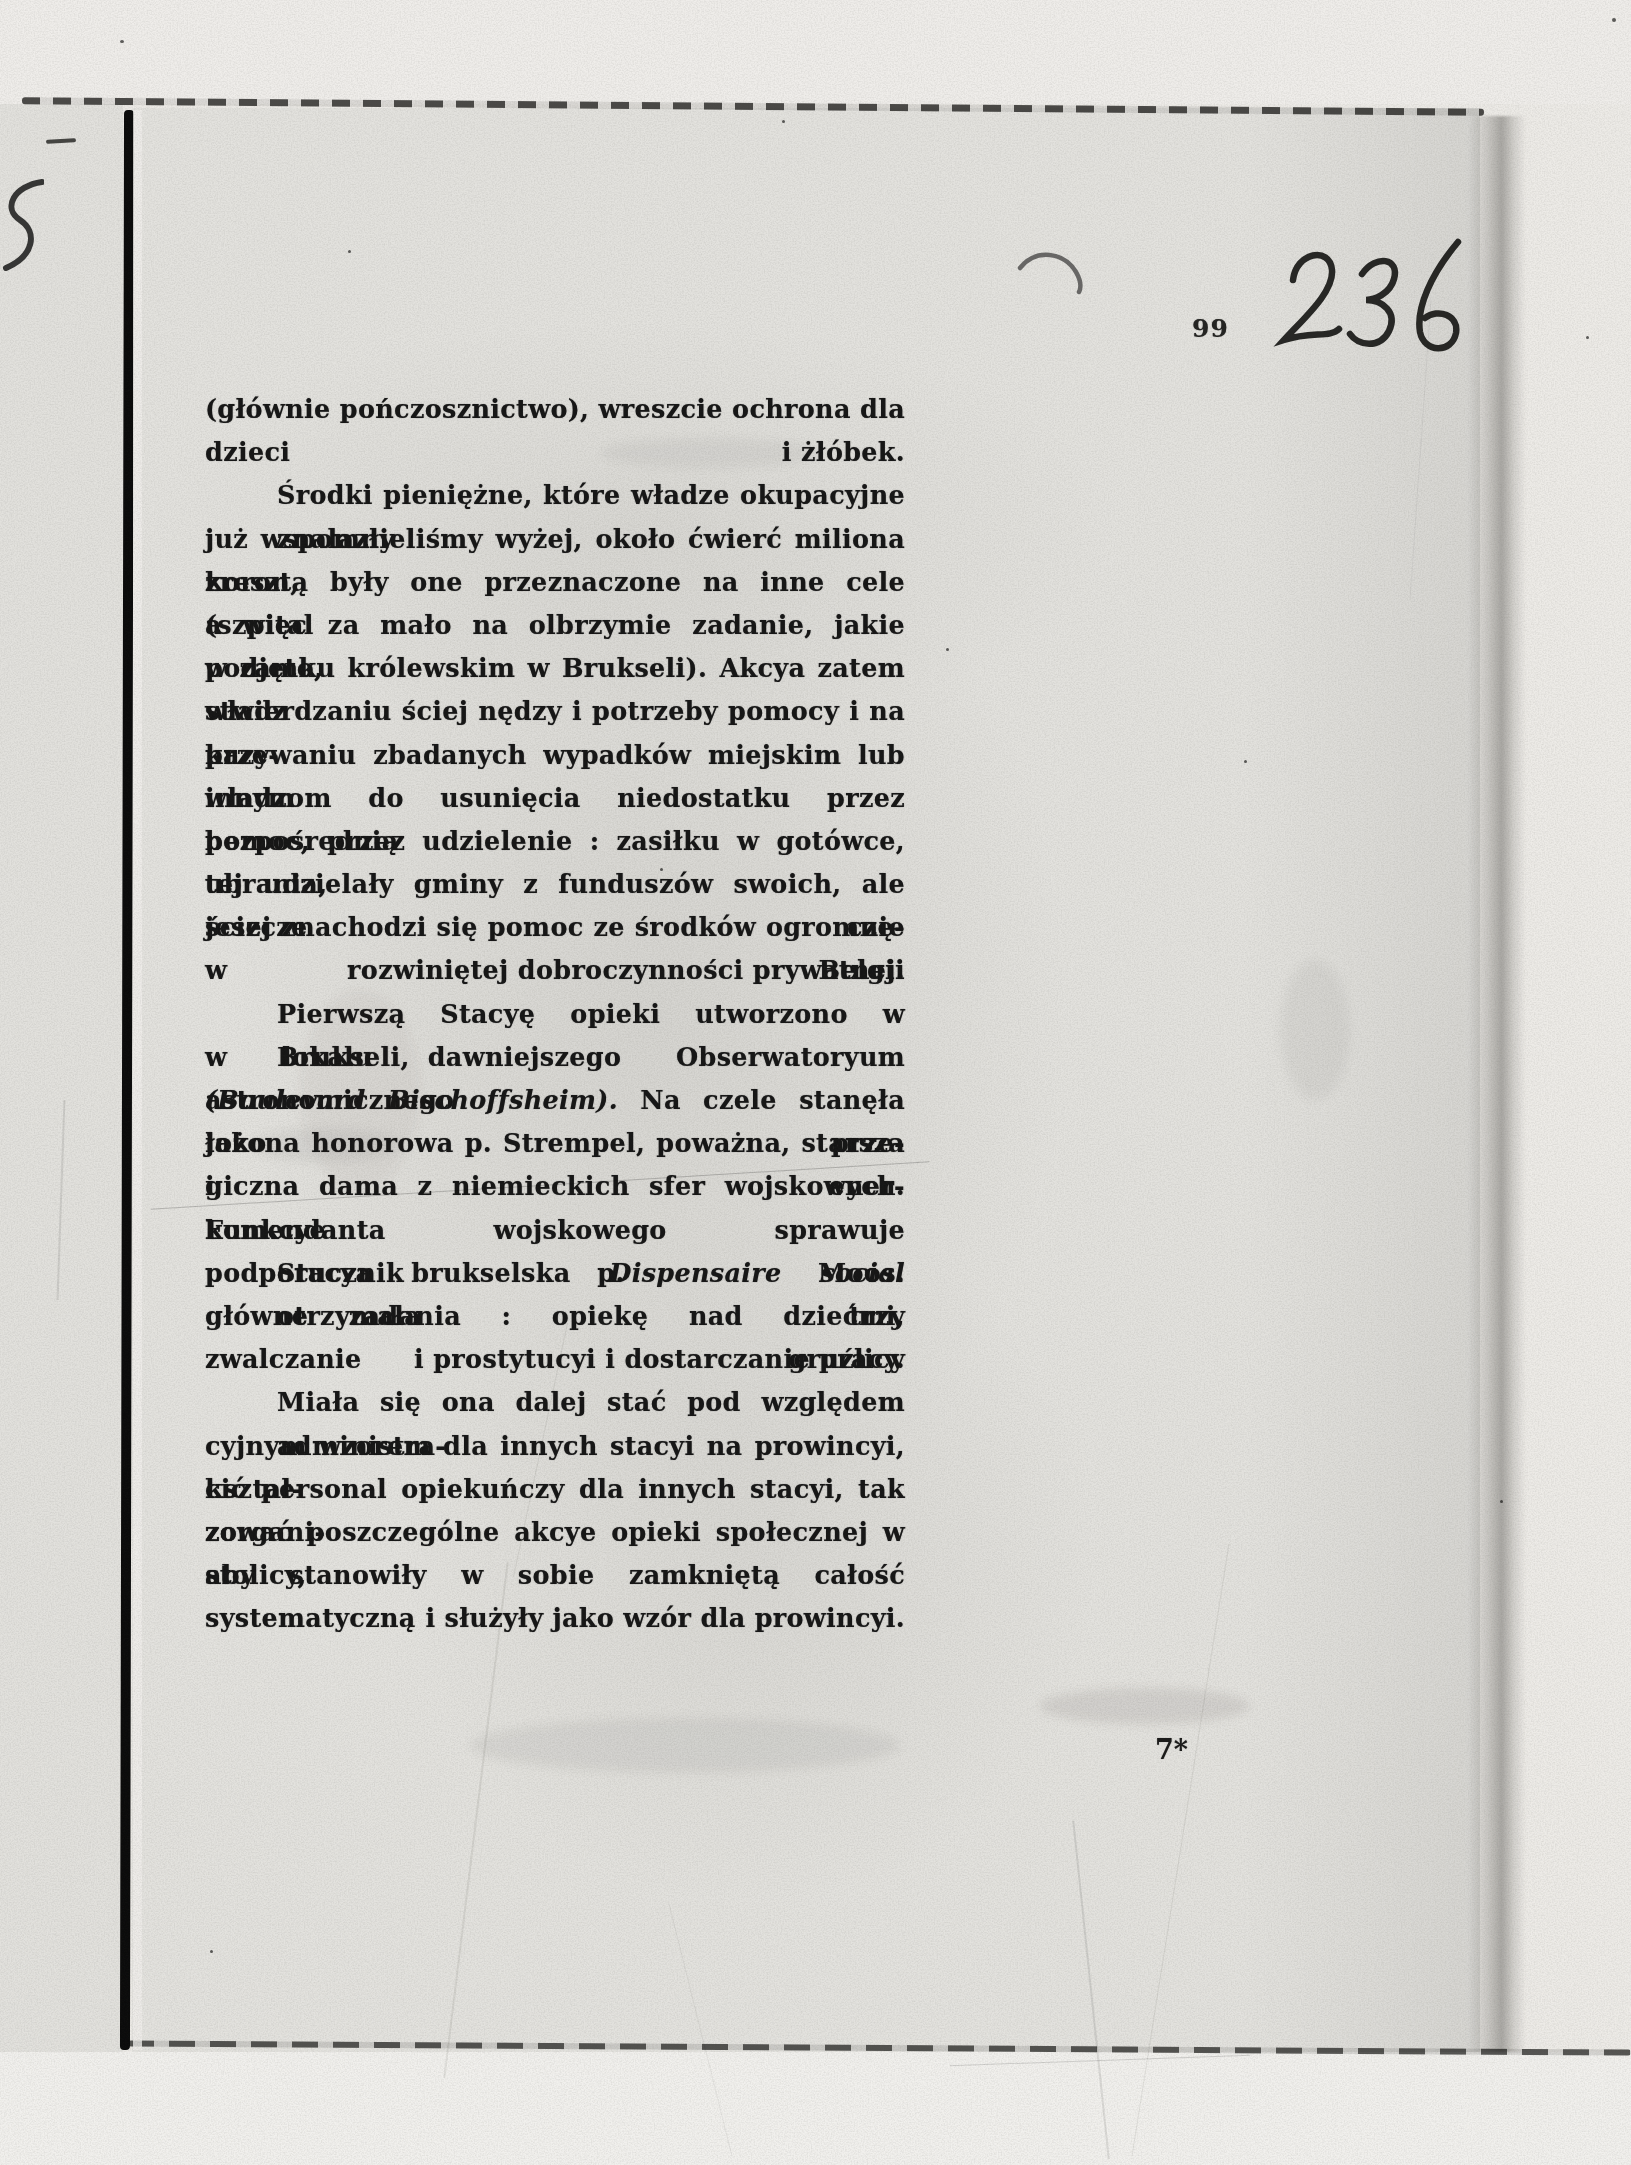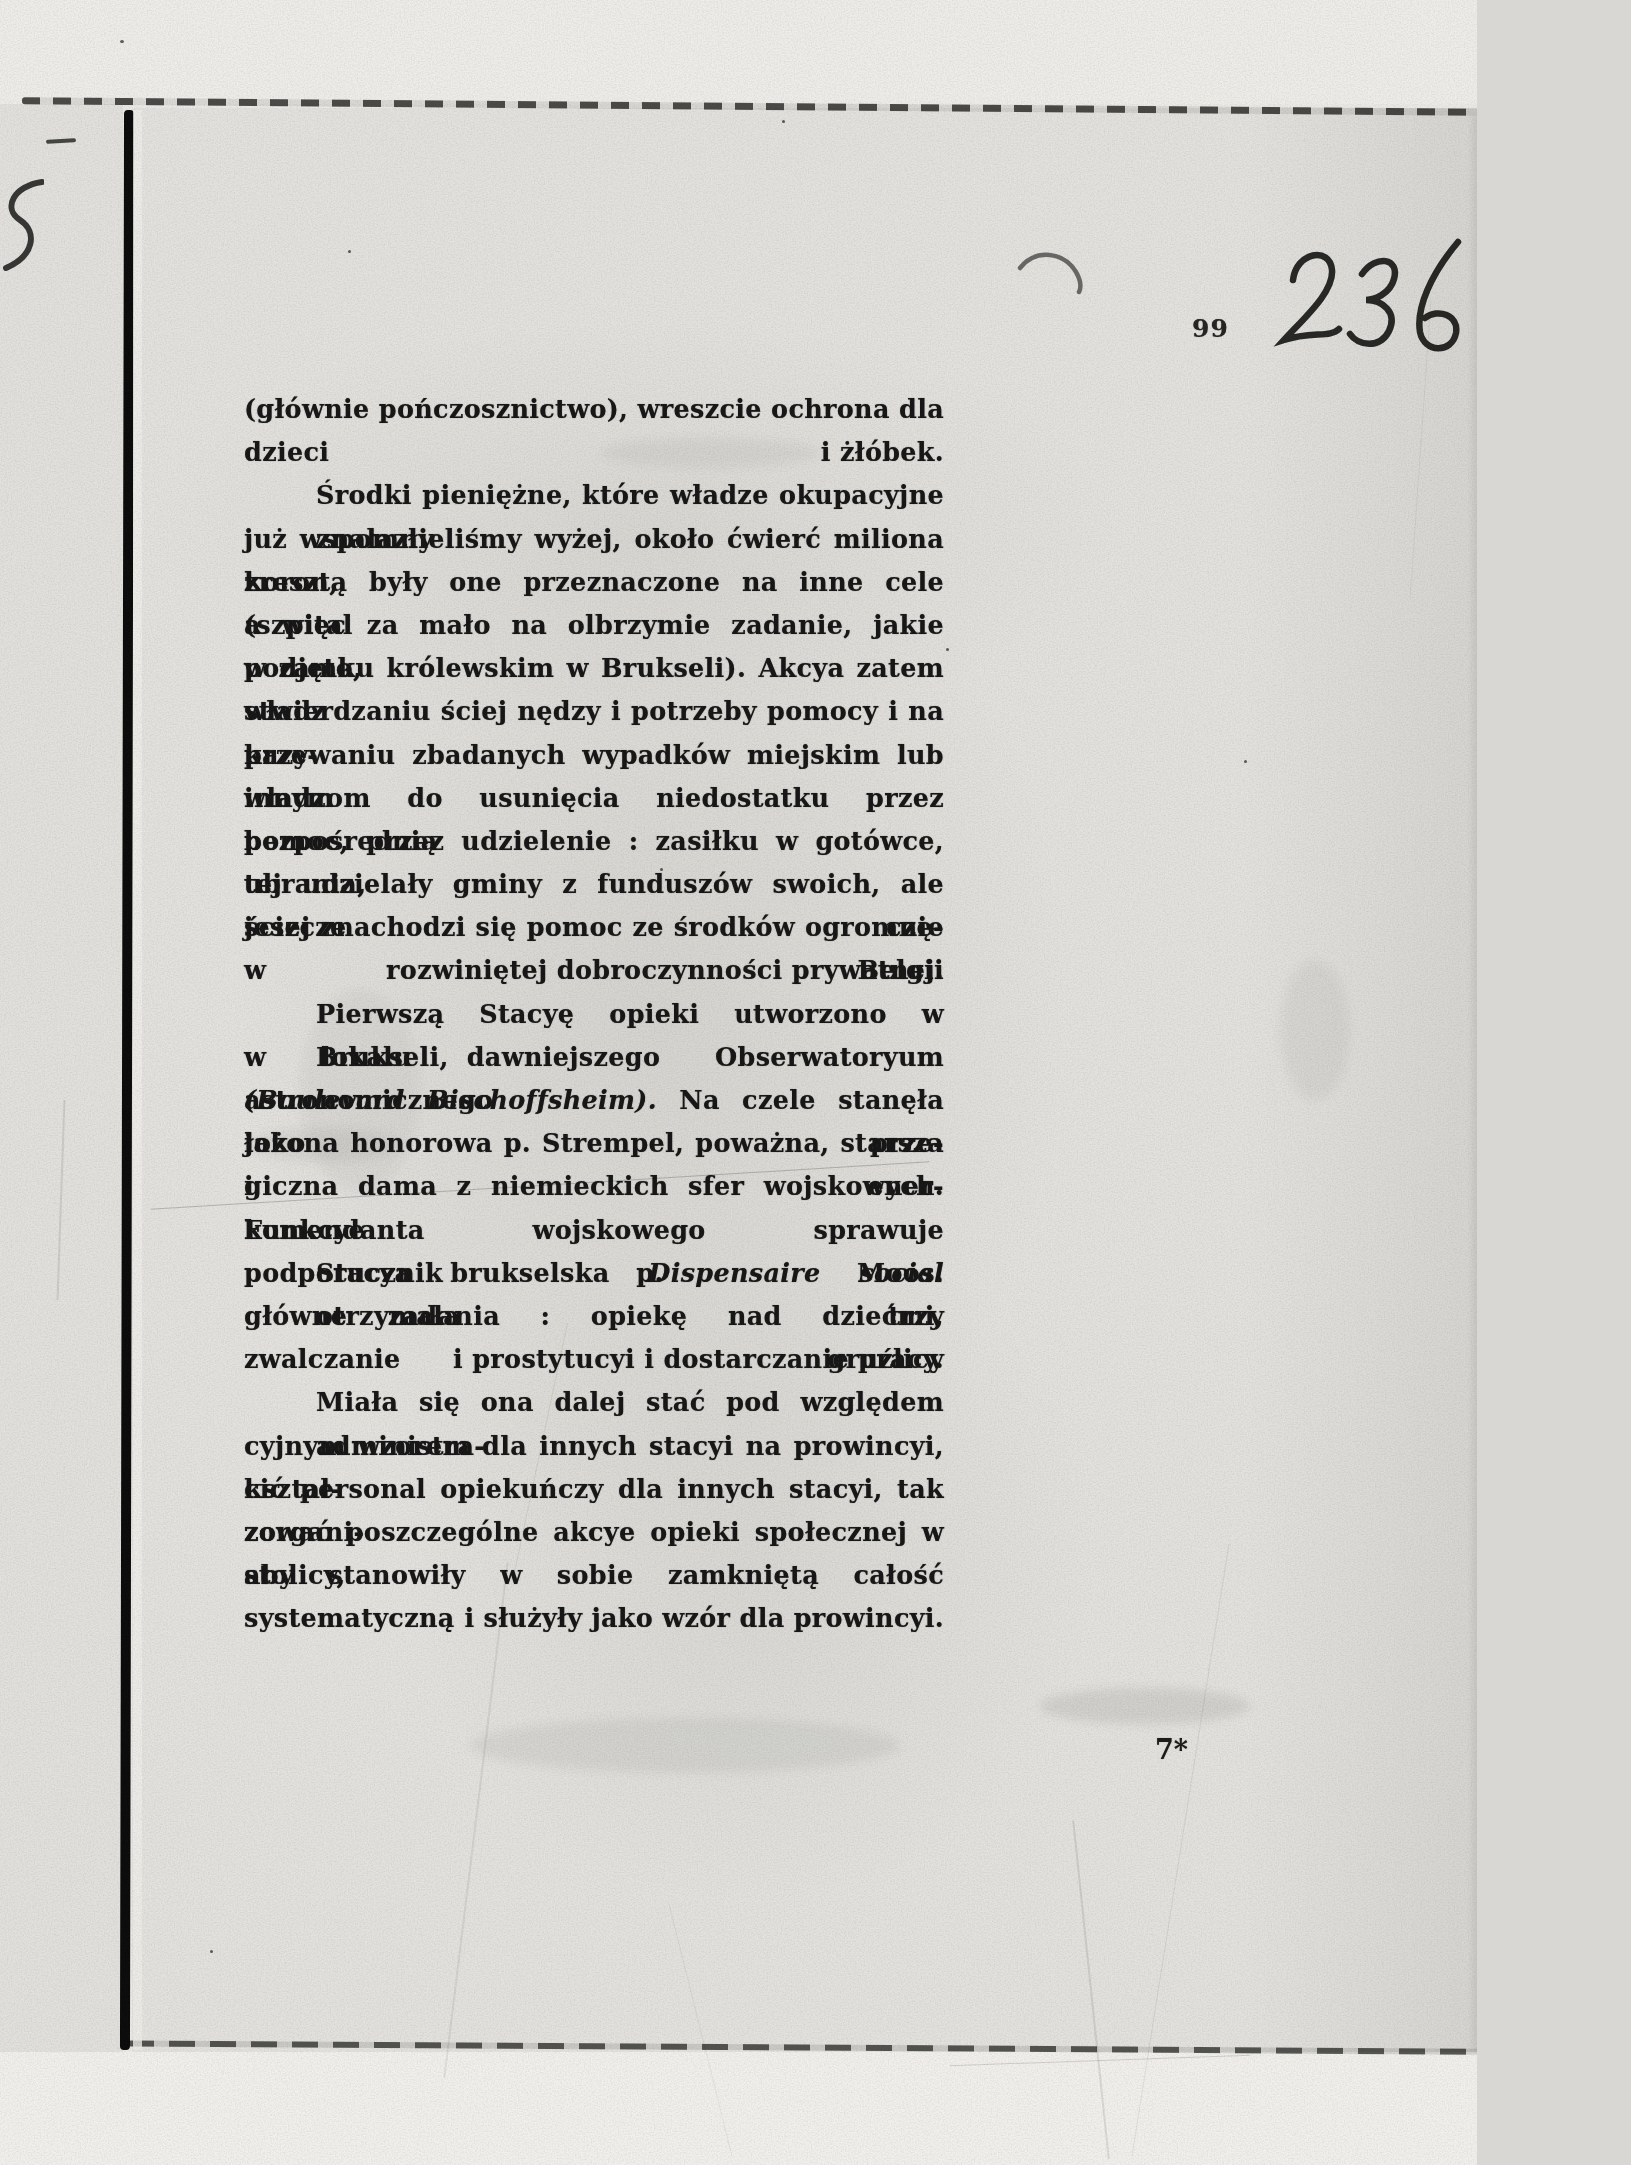--- a/index.html
+++ b/index.html
@@ -1,18 +1,18 @@
 <!DOCTYPE html>
 <html><head>
 <meta charset="utf-8">
 <style>
   html,body{margin:0;padding:0;background:#d8d7d4;}
   #canvas{
     position:relative;
-    width:1477px;height:2165px;
+    width:1631px;height:2165px;
     overflow:hidden;
     background:#eceae6;
     font-family:"DejaVu Serif","Liberation Serif",serif;
   }
   
   .region{position:absolute;}
   #left-strip{left:0;top:104px;width:123px;height:1948px;background:#e2e1dd;}
   #page-sheet{
     left:132px;top:108px;width:1348px;height:1944px;
     background:#e3e2de;
@@ -45,21 +45,20 @@
     background:repeating-linear-gradient(90deg, rgba(20,20,18,.7) 0 26px, rgba(20,20,18,.12) 26px 41px);
     transform:rotate(0.35deg);border-radius:3px;
   }
   
   #text-block{
     position:absolute;left:205px;top:388px;width:700px;
     color:#161616;
     font-size:25.5px;font-weight:700;
     letter-spacing:0.3px;
     text-shadow:0 0 1px rgba(25,25,25,0.55);
-    margin-left:39px;
   }
   .line{height:43.2px;line-height:43.2px;text-align:right;overflow:visible;}
   .line.just{text-align:justify;text-align-last:justify;}
   .line.ind{padding-left:72px;}
   .line.ind.just{text-align-last:justify;}
   .it{font-style:italic;}
   #page-number{
     position:absolute;left:1192px;top:314px;width:60px;
     font-size:25px;font-weight:700;color:#242422;letter-spacing:1px;
     text-shadow:0 0 1px rgba(25,25,25,0.5);

